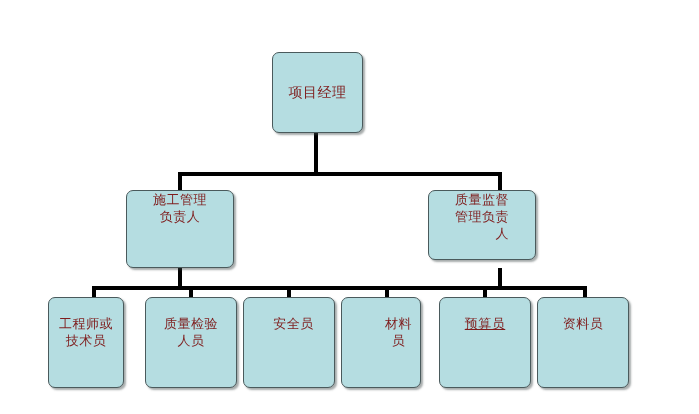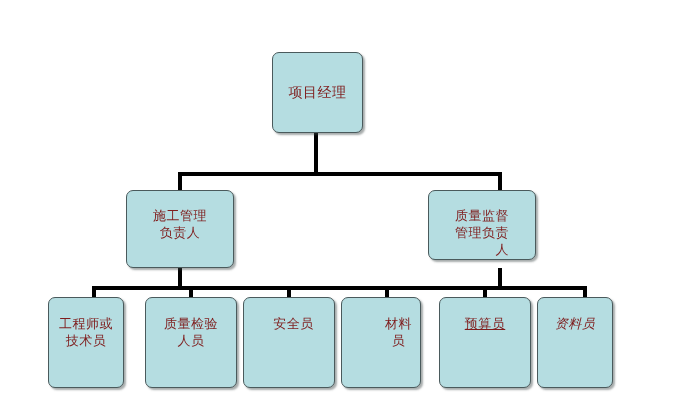--- a/index.html
+++ b/index.html
@@ -38,21 +38,20 @@
     letter-spacing: 0.5px;
     white-space: pre-line;
     padding: 0 4px;
   }
   .node-root {
     font-size: 14px;
   }
   .node-mid {
     font-size: 13px;
     align-items: flex-start;
-    padding-top: 16px;
   }
   .node-leaf {
     font-size: 13px;
     align-items: flex-start;
     padding-top: 17px;
   }
 </style>
 </head>
 <body>
 
@@ -81,15 +80,15 @@
 管理负责
 人</div>
 
   <div class="node node-leaf" style="left:48px; top:297px; width:76px; height:91px;">工程师或
 技术员</div>
   <div class="node node-leaf" style="left:145px; top:297px; width:92px; height:91px;">质量检验
 人员</div>
   <div class="node node-leaf" style="left:243px; top:297px; width:92px; height:91px;padding-left:13px;">安全员</div>
   <div class="node node-leaf" style="left:341px; top:297px; width:80px; height:91px;padding-left:39px;">材料员</div>
   <div class="node node-leaf" style="left:439px; top:297px; width:92px; height:91px;text-decoration:underline;">预算员</div>
-  <div class="node node-leaf" style="left:537px; top:297px; width:76px; height:91px;font-style:italic;">资料员</div>
+  <div class="node node-leaf" style="left:537px; top:297px; width:92px; height:91px;">资料员</div>
 
 </div>
 
 </body></html>

